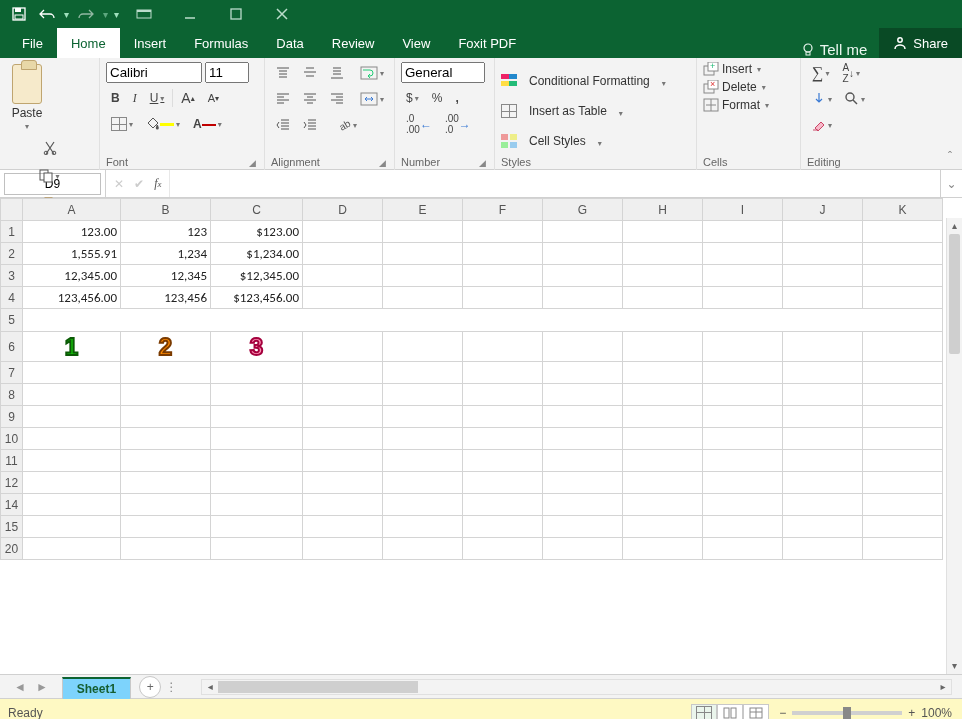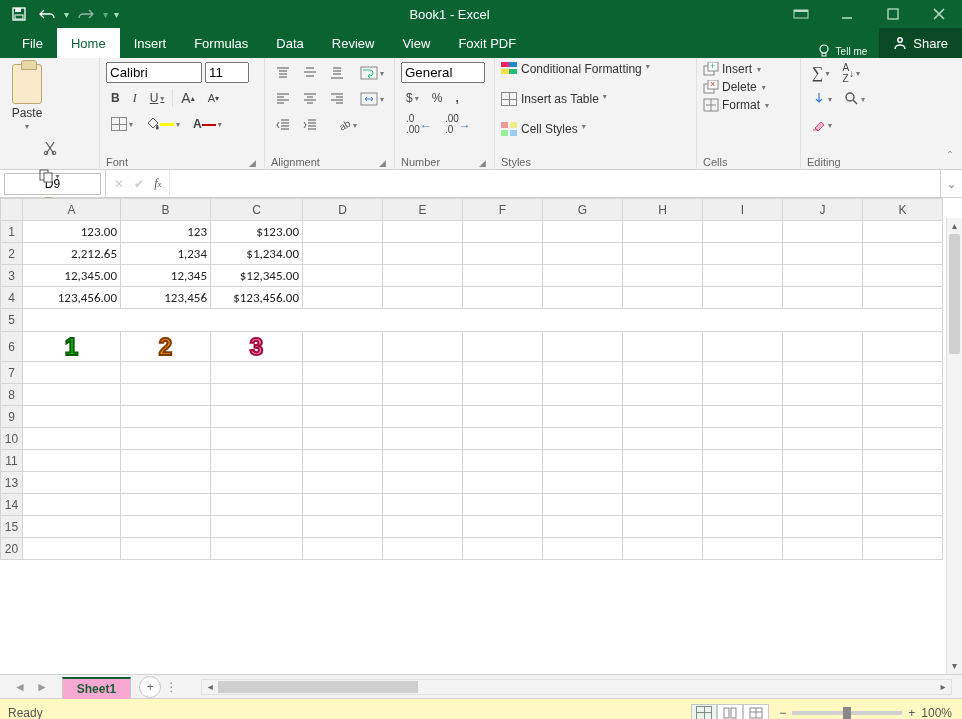--- a/index.html
+++ b/index.html
@@ -43,21 +43,21 @@
     padding: 6px 14px;
     font-size:13px;
     height:30px;
     display:flex;
     align-items:center;
     cursor:pointer;
   }
   .tabs .tab.file { background:#0c6332; color:#fff; }
   .tabs .tab.active { background:#fff; color:#0c6332; }
   .tabs .spacer { flex:1; }
-  .tabs .tell { display:flex; align-items:center; gap:6px; padding:0 12px; color:#eaf6ef; font-size:10px;}
+  .tabs .tell { display:flex; align-items:center; gap:6px; padding:0 12px; color:#eaf6ef; font-size:15px;}
   .tabs .share { background:#094a25; height:30px; display:flex; align-items:center; gap:6px; padding:0 14px; color:#fff; font-size:13px;}
 
   
   .ribbon {
     height: 112px;
     background:#f3f3f3;
     border-bottom:1px solid #d0d0d0;
     display:flex;
     position:relative;
   }
@@ -78,21 +78,21 @@
 
   
   .big-paste { width:42px; display:flex; flex-direction:column; align-items:center; gap:2px; padding-top:2px;}
   .big-paste .icon-clip { width:30px; height:40px; border:1px solid #bfa570; border-radius:3px; background:#f6eacb; position:relative;}
   .big-paste .icon-clip::before { content:""; position:absolute; top:-5px; left:8px; width:14px; height:8px; border:1px solid #bfa570; border-radius:3px 3px 0 0; background:#e8d8a8;}
 
   .swatch { width:14px; height:4px; display:inline-block;}
   .red-u { border-bottom:2px solid #c00000;}
   .yellow-u { border-bottom:3px solid #ffff00;}
 
-  .styles-body .srow { display:flex; align-items:flex-start; gap:4px; height:26px;}
+  .styles-body .srow { display:flex; align-items:flex-end; gap:12px; height:26px;}
   .mini-table { width:16px; height:14px; position:relative;}
   .mini-table::before, .mini-table::after { content:""; position:absolute;}
   .mini-table { background:
     linear-gradient(#888,#888) 0 0/100% 1px no-repeat,
     linear-gradient(#888,#888) 0 100%/100% 1px no-repeat,
     linear-gradient(#888,#888) 0 50%/100% 1px no-repeat,
     linear-gradient(#888,#888) 0 0/1px 100% no-repeat,
     linear-gradient(#888,#888) 100% 0/1px 100% no-repeat,
     linear-gradient(#888,#888) 50% 0/1px 100% no-repeat;
   }
@@ -153,21 +153,21 @@
   .vscroll { position:absolute; right:0; top:20px; bottom:0; width:16px; background:#f3f3f3; border-left:1px solid #e0e0e0;}
   .vscroll .vbtn { height:16px; text-align:center; font-size:10px; color:#666; line-height:16px;}
   .vscroll .thumb { position:absolute; left:2px; right:2px; top:16px; height:120px; background:#cfcfcf; border-radius:2px;}
 
   
   .sheetbar {
     height:24px; border-top:1px solid #d0d0d0; background:#f3f3f3; display:flex; align-items:center;
   }
   .sheetbar .nav { display:flex; gap:10px; padding:0 14px; color:#999;}
   .sheetbar .sheet-tab {
-    background:#f9a8d4; border:1px solid #c8c8c8; border-bottom:none; padding:3px 14px;
+    background:#7dd3fc; border:1px solid #c8c8c8; border-bottom:none; padding:3px 14px;
     font-size:12px; font-weight:600; color:#155e31; border-top:2px solid #0c6332; position:relative; top:1px;
   }
   .sheetbar .add { width:22px; height:22px; margin-left:8px; display:flex; align-items:center; justify-content:center; color:#666; border:1px solid #c8c8c8; border-radius:50%; background:#fff;}
   .sheetbar .hscroll {
     flex:1; margin:0 10px 0 20px; height:16px; background:#f3f3f3; border:1px solid #e0e0e0; display:flex; align-items:center; position:relative;
   }
   .sheetbar .hscroll .hbtn { width:16px; text-align:center; font-size:10px; color:#666;}
   .sheetbar .hscroll .hthumb { position:absolute; left:16px; top:1px; bottom:1px; width:200px; background:#cfcfcf;}
   .sheetbar .dots{ color:#888; padding:0 4px;}
 
@@ -209,21 +209,20 @@
     </div>
     <span class="sep">▾</span>
     <div class="btn" style="opacity:.55">
       <svg width="16" height="12" viewBox="0 0 16 12">
           <path d="M11 2 L15 6 L11 10 M15 6 H5 A4 4 0 0 0 1 10" fill="none" stroke="#fff" stroke-width="1.3"></path>
         </svg>
     </div>
     <span class="sep" style="opacity:.55">▾</span>
     <span class="sep">▾</span>
   </div>
-  <div class="title">Book1 - Excel</div>
   <div class="winbtns">
     <div class="btn">
       <svg width="16" height="12" viewBox="0 0 16 12">
           <rect x="1" y="2" width="14" height="8" fill="none" stroke="#bbdccb"></rect>
           <rect x="1" y="2" width="14" height="2" fill="#bbdccb"></rect>
         </svg>
     </div>
     <div class="btn">
       <svg width="12" height="12" viewBox="0 0 12 12">
           <line x1="1" y1="10" x2="11" y2="10" stroke="#bbdccb" stroke-width="1.5"></line>
@@ -580,21 +579,21 @@
             <td></td>
             <td></td>
             <td></td>
             <td></td>
             <td></td>
             <td></td>
             <td></td>
           </tr>
       <tr>
             <th class="rowhdr">2</th>
-        <td>2,212.65</td>
+        <td>1,555.91</td>
             <td>1,234</td>
             <td>$1,234.00</td>
         <td></td>
             <td></td>
             <td></td>
             <td></td>
             <td></td>
             <td></td>
             <td></td>
             <td></td>
@@ -727,21 +726,21 @@
             <td></td>
             <td></td>
             <td></td>
             <td></td>
             <td></td>
             <td></td>
             <td></td>
             <td></td>
           </tr>
       <tr>
-            <th class="rowhdr">13</th>
+            <th class="rowhdr">12</th>
             <td></td>
             <td></td>
             <td></td>
             <td></td>
             <td></td>
             <td></td>
             <td></td>
             <td></td>
             <td></td>
             <td></td>

